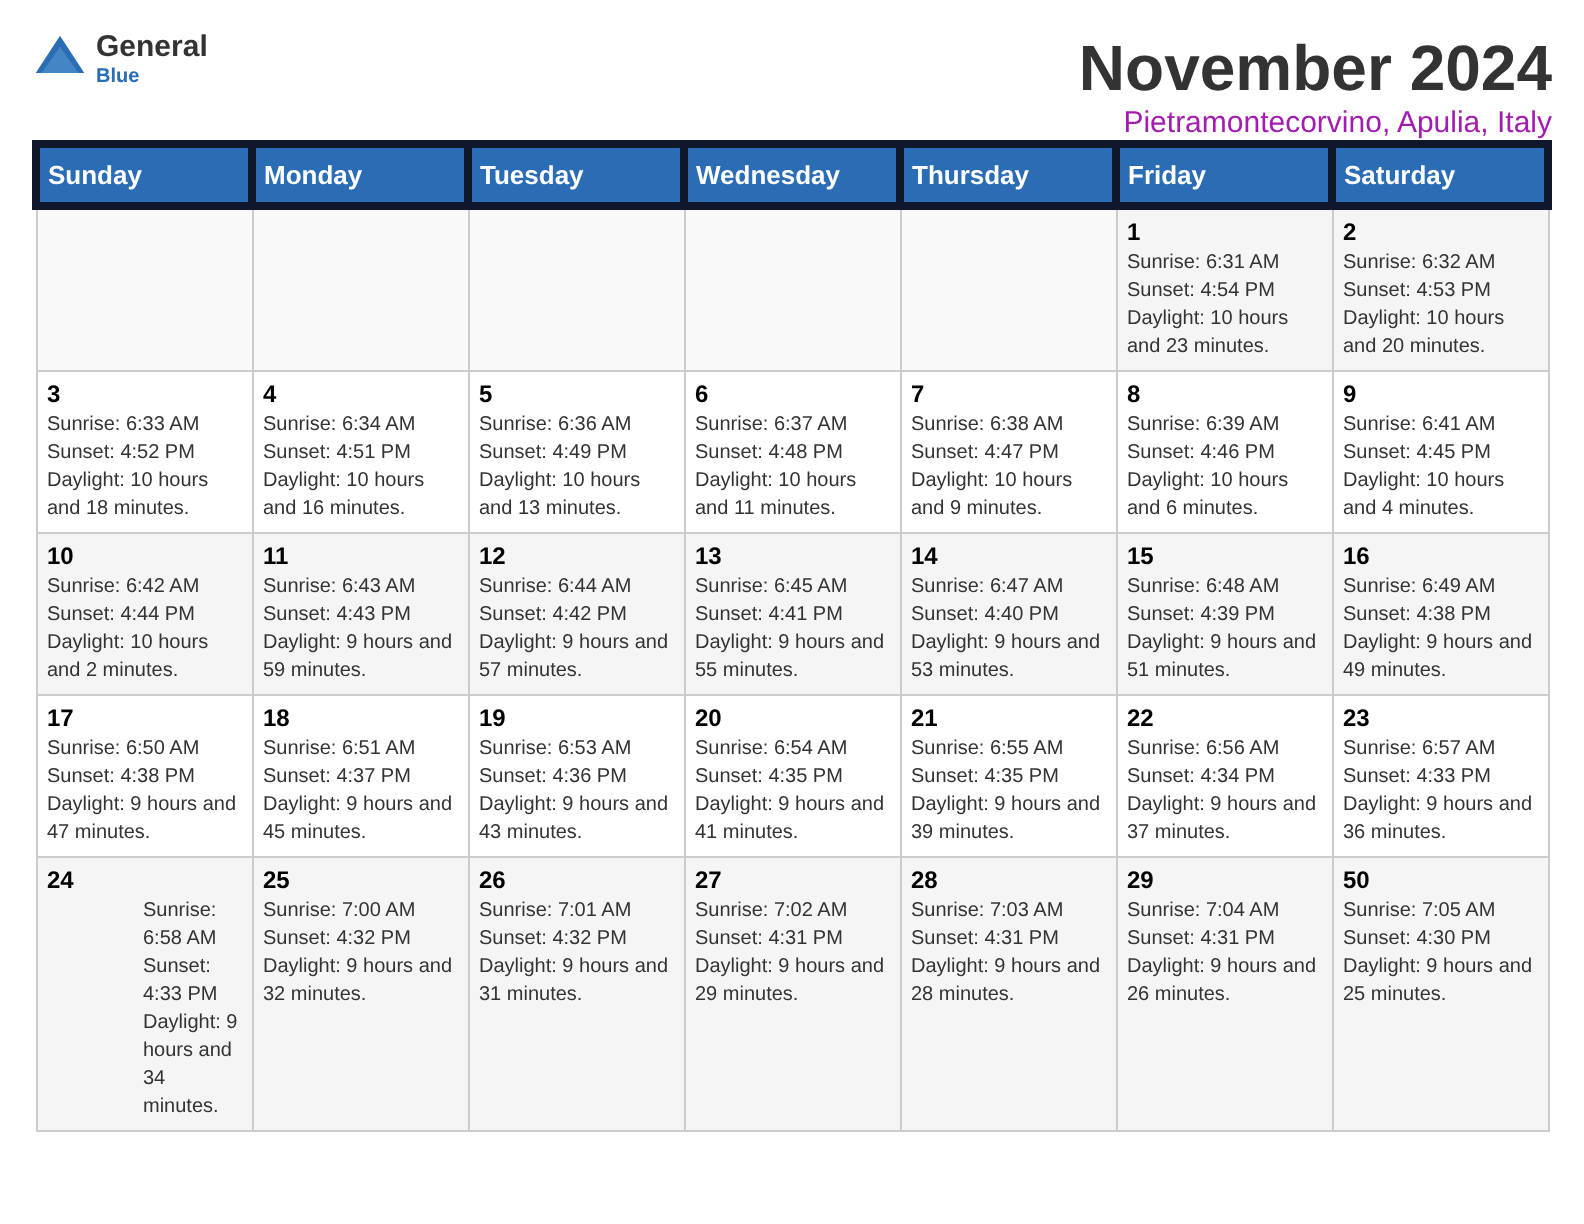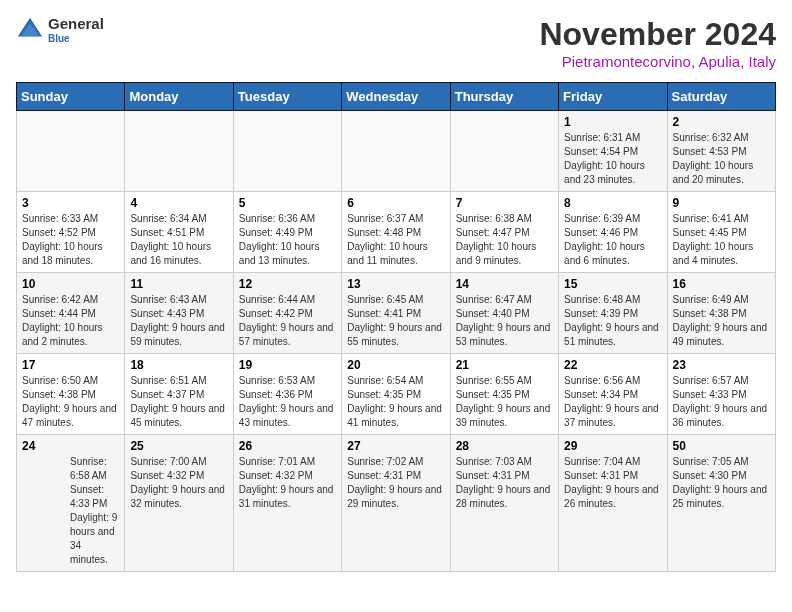--- a/index.html
+++ b/index.html
@@ -7,21 +7,20 @@
       font-family: Arial, sans-serif;
       background: #fff;
       width: 792px;
       min-height: 612px;
       padding: 16px;
     }
     .header {
       display: flex;
       justify-content: space-between;
       align-items: flex-start;
-      margin-bottom: 12px;
     }
     .logo {
       display: flex;
       align-items: center;
       gap: 4px;
     }
     .logo-text {
       display: flex;
       flex-direction: column;
       line-height: 1.1;
@@ -57,21 +56,21 @@
       border-collapse: collapse;
       font-size: 11px;
     }
     .calendar thead tr th {
       background-color: #2a6db5;
       color: #fff;
       padding: 6px 4px;
       text-align: left;
       font-size: 13px;
       font-weight: bold;
-      border: 1px solid #0f172a;
+      border: 4px solid #0f172a;
     }
     .calendar tbody tr td {
       border: 1px solid #ccc;
       vertical-align: top;
       padding: 4px 5px;
       width: 14.28%;
       min-height: 80px;
       height: 80px;
     }
     .calendar tbody tr:nth-child(odd) td {

